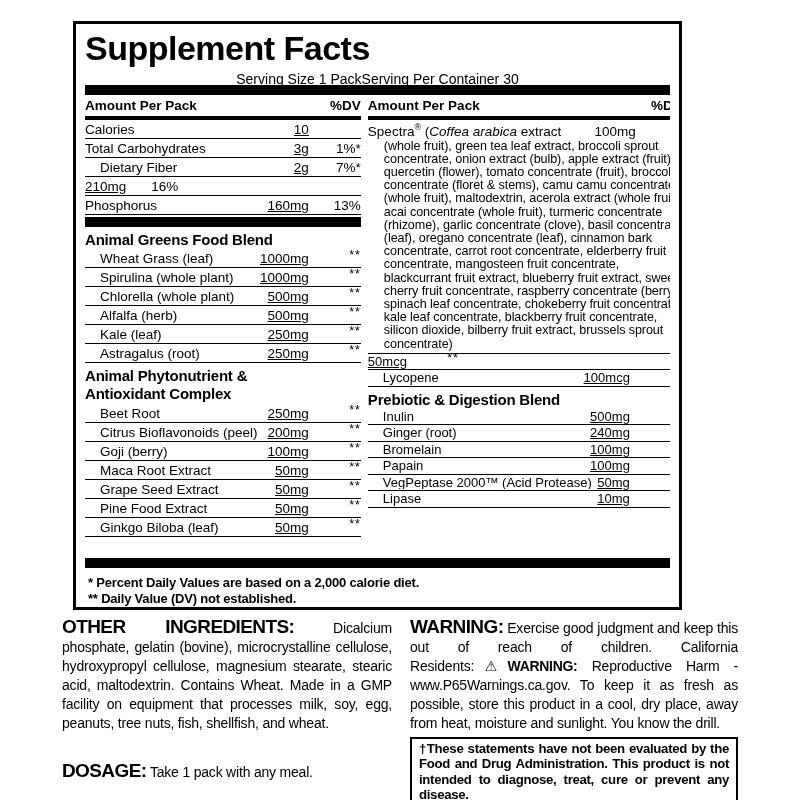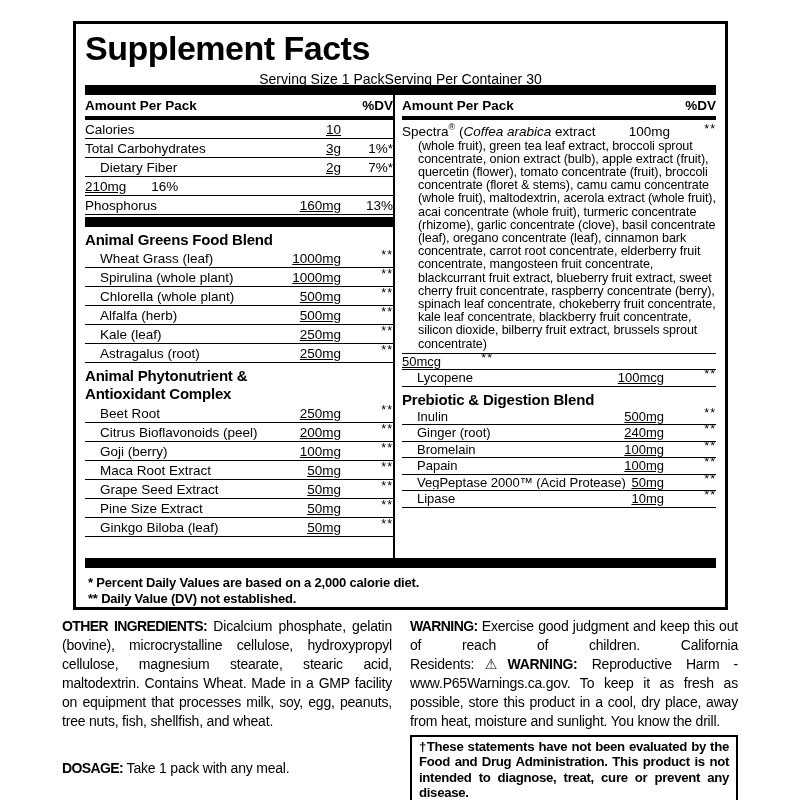--- a/index.html
+++ b/index.html
@@ -1,19 +1,19 @@
 <!DOCTYPE html>
 <html><head>
 <meta charset="utf-8">
 <style>
   * { margin:0; padding:0; box-sizing:border-box; }
   html,body { width:800px; height:800px; background:#fff; }
   body { font-family:"Liberation Sans", sans-serif; color:#000; position:relative; overflow:hidden; }
 
-  .panel { position:absolute; left:73px; top:21px; width:655px; height:589px;
+  .panel { position:absolute; left:73px; top:21px; width:609px; height:589px;
            border:3px solid #000; overflow:hidden; background:#fff; }
 
   .sf-title { position:absolute; top:7px; left:9px; font-size:34px; font-weight:bold;
               letter-spacing:-0.5px; line-height:1.05; }
   .serving-row { position:absolute; top:47px; left:9px; right:9px;
                  display:flex; justify-content:center; font-size:14px; }
   .bar { position:absolute; left:9px; right:9px; height:10px; background:#000; }
   .topbar { top:61px; }
   .bottombar { top:534px; }
 
@@ -51,21 +51,21 @@
   .botanical { font-style:italic;margin-top:44px; }
   .spectra-cont { padding-left:16px; font-size:12.6px; line-height:13.2px; letter-spacing:-0.1px; }
 
   .footnotes { position:absolute; top:551px; left:12px; right:9px;
                font-weight:bold; font-size:13px; line-height:15.5px; letter-spacing:-0.2px; }
 
   .bottom { position:absolute; top:617px; left:62px; width:676px; display:flex; gap:18px; }
   .b-col-left  { width:330px; }
   .b-col-right { width:328px; }
   .b-para { font-size:14px; line-height:19px; text-align:justify; letter-spacing:-0.2px; }
-  .b-label { font-weight:bold; font-size:14px; letter-spacing:-0.6px;margin-top:8px; }
+  .b-label { font-weight:bold; font-size:19px; letter-spacing:-0.6px;margin-top:8px; }
   .b-label-inline { font-weight:bold; letter-spacing:-0.3px; }
   .dosage-para { margin-top:28px; }
   .tri { font-family:"DejaVu Sans", sans-serif; font-weight:bold; }
   .disc-box { margin-top:4px; border:2px solid #000; padding:2px 7px 3px;
               font-weight:bold; font-size:13.2px; line-height:15.3px;
               text-align:justify; letter-spacing:-0.3px; }
 </style>
 </head>
 <body>
 
@@ -168,21 +168,21 @@
             <span class="nm">Maca Root Extract</span>
             <span class="amt">50mg</span>
             <span class="dvv star">**</span>
           </div>
           <div class="row ind">
             <span class="nm">Grape Seed Extract</span>
             <span class="amt">50mg</span>
             <span class="dvv star">**</span>
           </div>
           <div class="row ind">
-            <span class="nm">Pine Size Extract</span>
+            <span class="nm">Pine Food Extract</span>
             <span class="amt">50mg</span>
             <span class="dvv star">**</span>
           </div>
           <div class="row ind">
             <span class="nm">Ginkgo Biloba (leaf)</span>
             <span class="amt">50mg</span>
             <span class="dvv star">**</span>
           </div>
         </div>
     </div>

